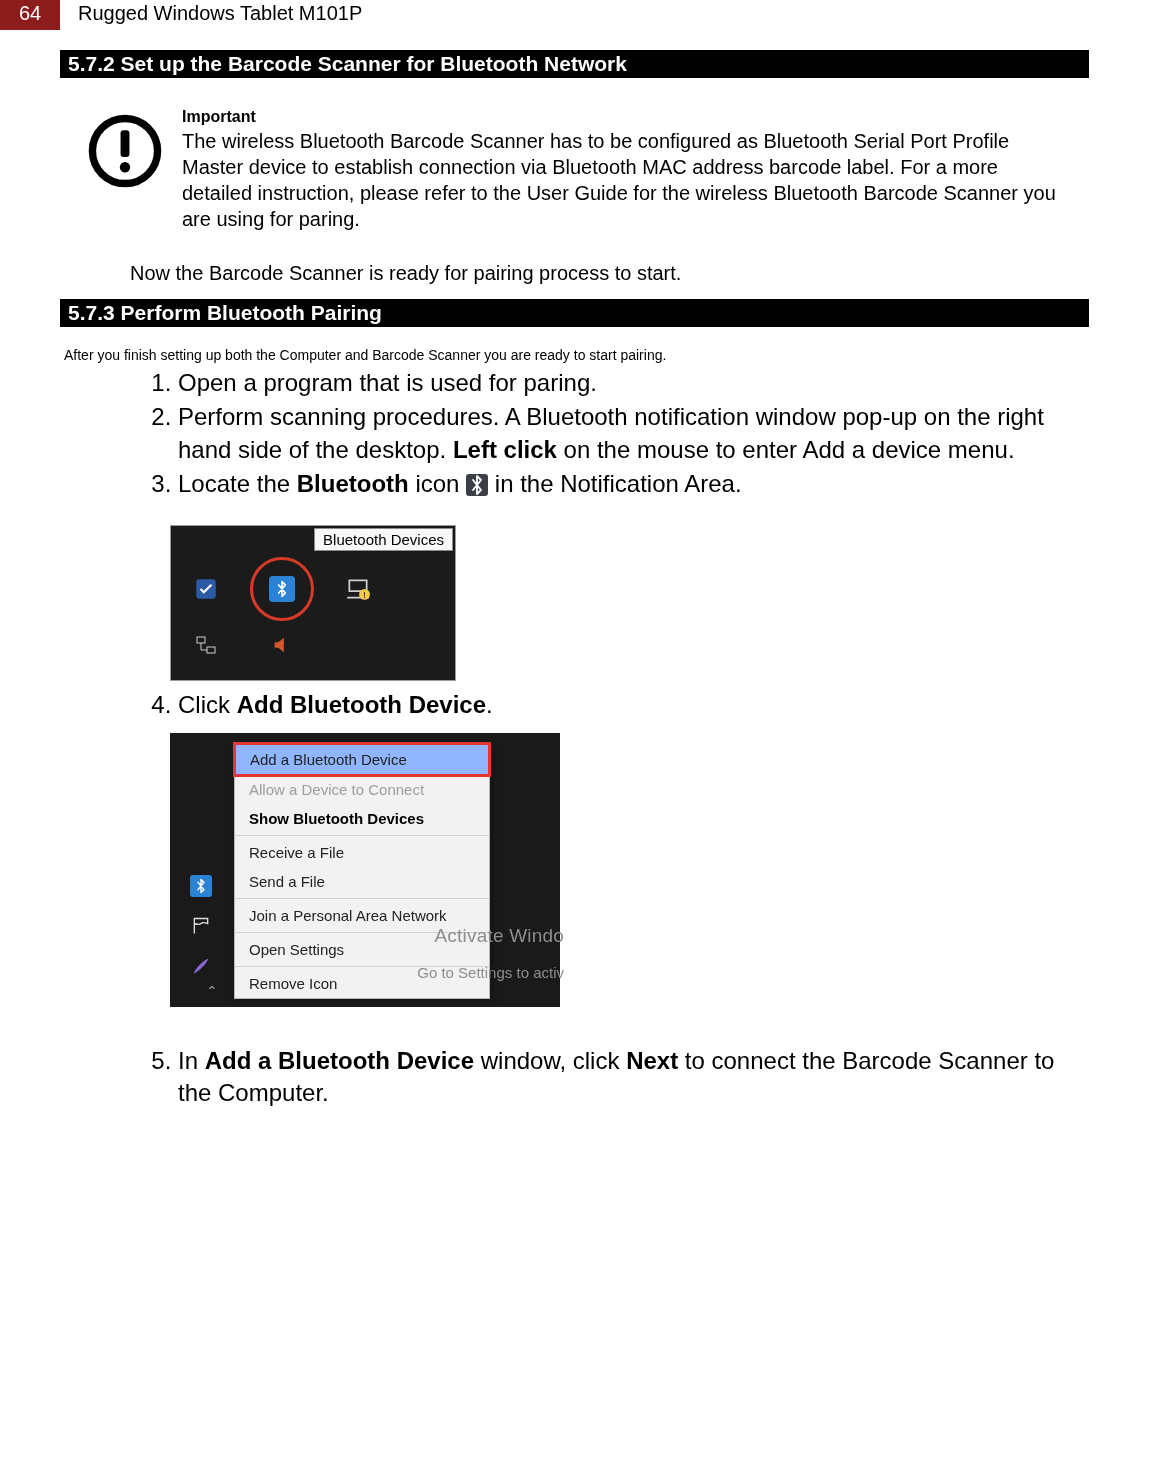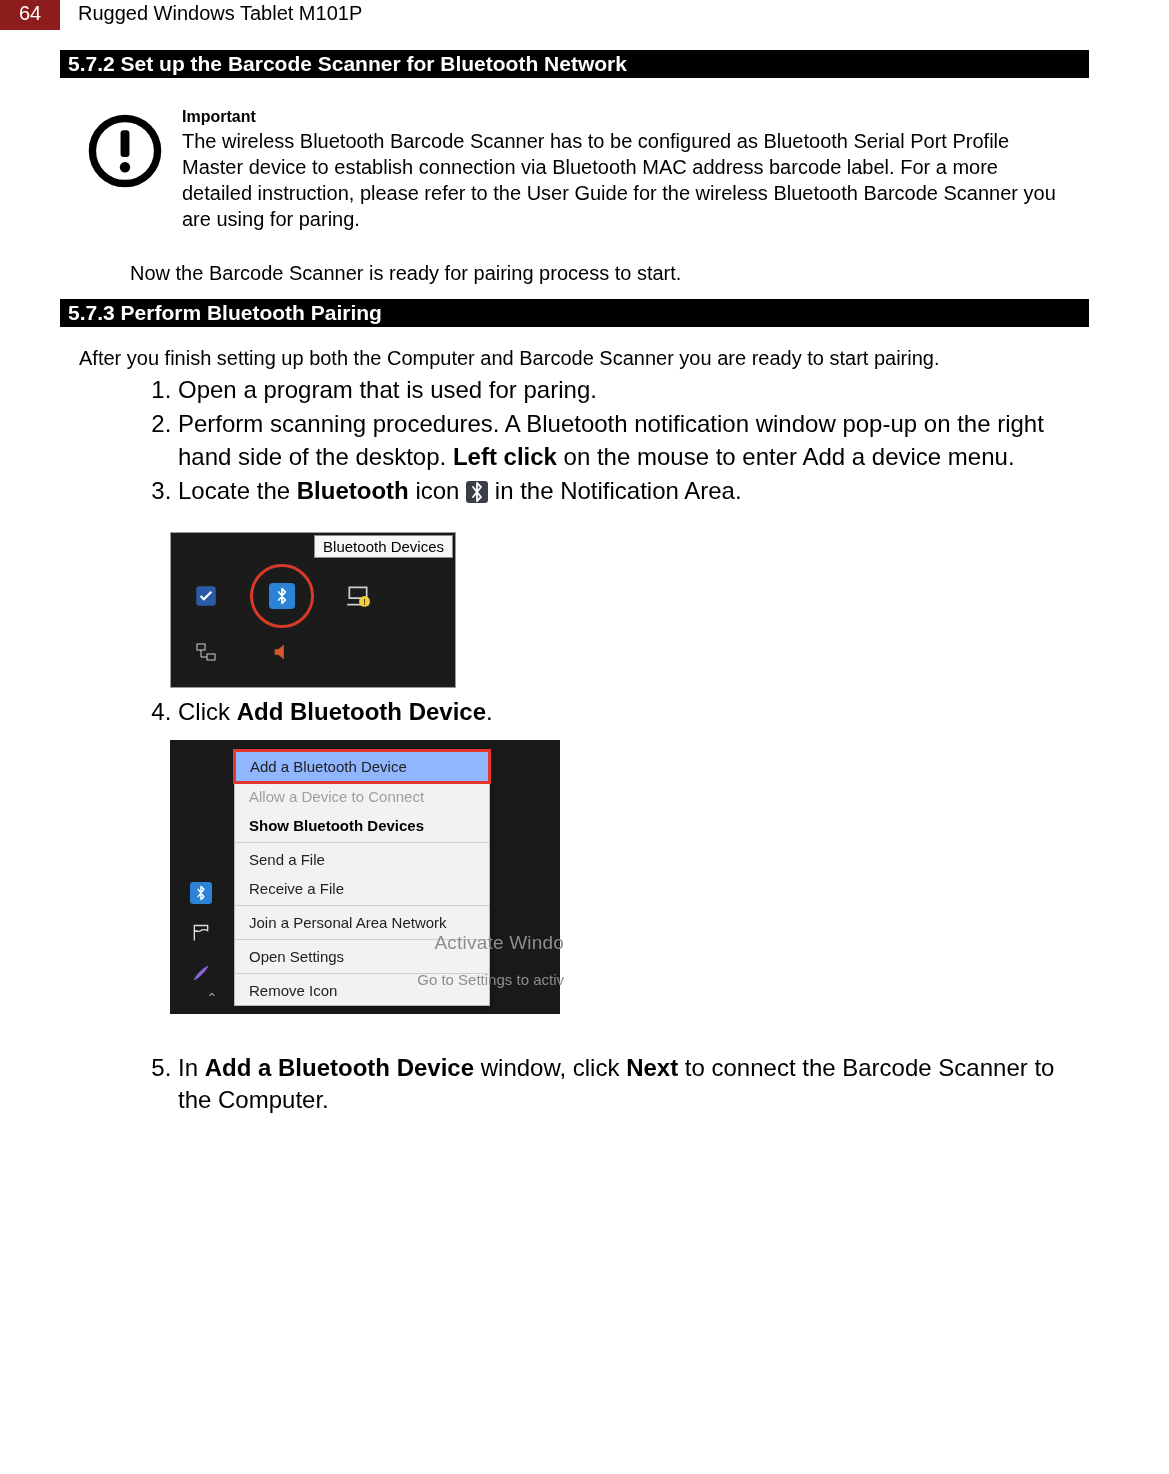--- a/index.html
+++ b/index.html
@@ -72,22 +72,22 @@
     }
     .note-text .note-body {
       font-size: 20px;
       line-height: 1.3;
     }
     .prep-line {
       margin: 30px 0 14px 70px;
       font-size: 20px;
     }
     .after-line {
-      margin: 8px 0 4px 19px;
-      font-size: 20px;
+      margin: 8px 0 4px 4px;
+      font-size: 14px;
     }
     ol.steps {
       margin: 0 30px 0 78px;
       padding-left: 40px;
       font-size: 24px;
       line-height: 1.35;
     }
     ol.steps > li {
       margin: 2px 0;
     }
@@ -362,22 +362,22 @@
                 <path d="M3 21 C6 14 14 6 21 3 C18 10 10 18 3 21 Z" fill="#8c66d6"></path>
               </svg>
           </div>
         </div>
 
         <div class="ctx-menu">
           <div class="ctx-item selected">Add a Bluetooth Device</div>
           <div class="ctx-item disabled">Allow a Device to Connect</div>
           <div class="ctx-item bold">Show Bluetooth Devices</div>
           <div class="ctx-sep"></div>
+          <div class="ctx-item">Receive a File</div>
           <div class="ctx-item">Send a File</div>
-          <div class="ctx-item">Receive a File</div>
           <div class="ctx-sep"></div>
           <div class="ctx-item">Join a Personal Area Network</div>
           <div class="ctx-sep"></div>
           <div class="ctx-item">Open Settings</div>
           <div class="ctx-sep"></div>
           <div class="ctx-item">Remove Icon</div>
         </div>
 
         <div class="ctx-watermark">Activate Windo</div>
         <div class="ctx-watermark2">Go to Settings to activ</div>

